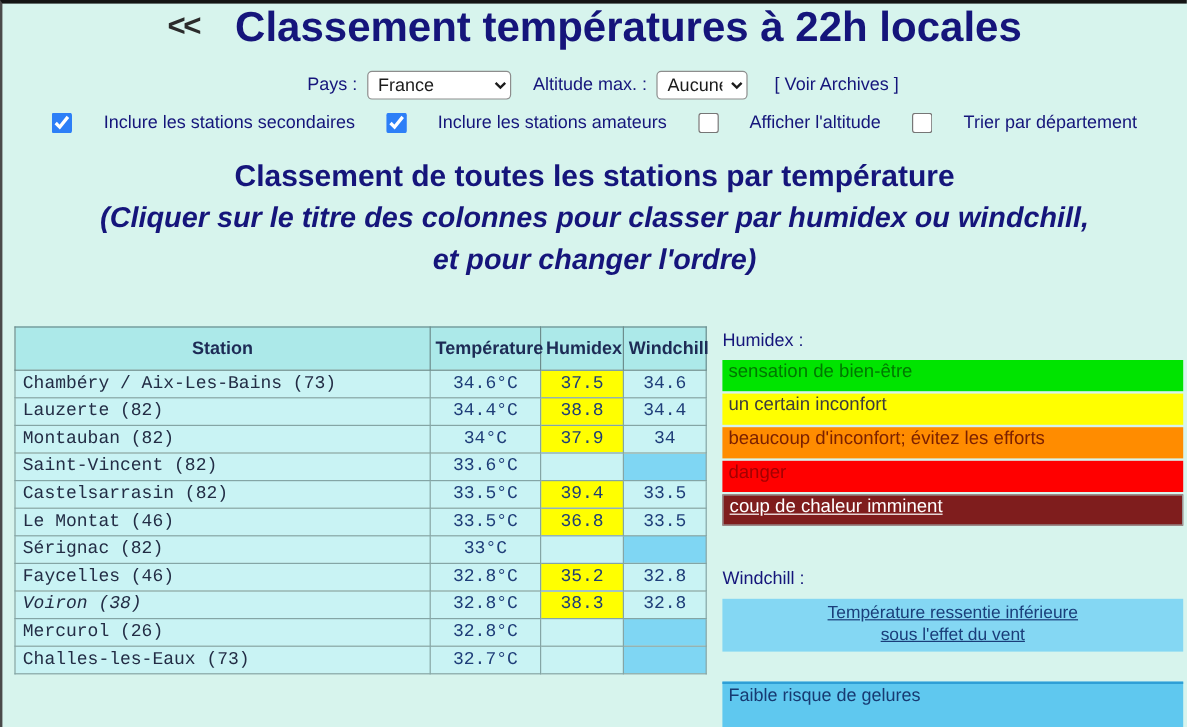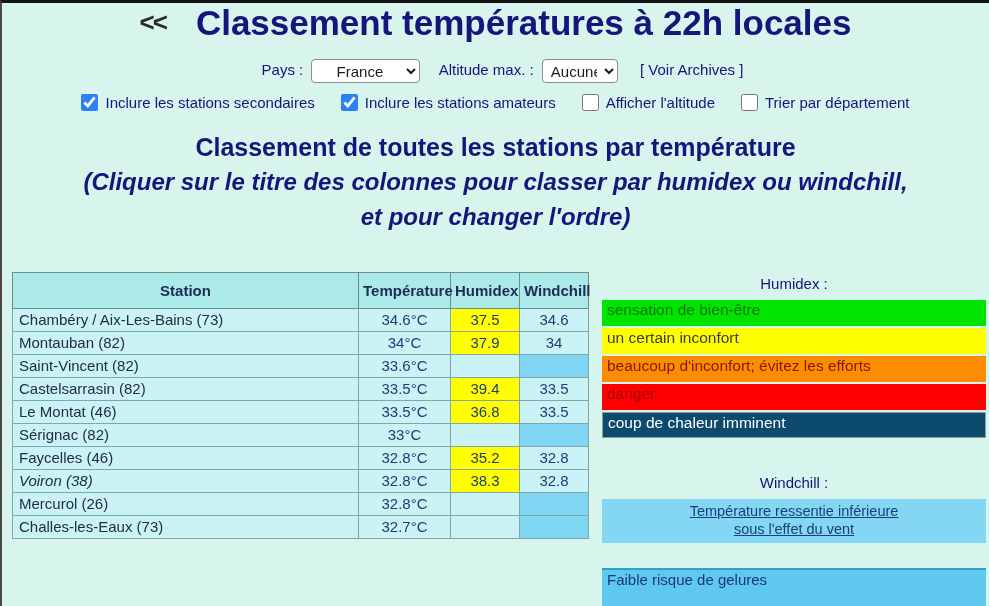--- a/index.html
+++ b/index.html
@@ -27,29 +27,29 @@
     margin-top: 16px; text-align: center;
     font-size: 15px; color: #15157b; white-space: nowrap;
   }
   .controls-row label { margin: 0 4px 0 14px; }
   .controls-row select {
     font-family: "Liberation Sans", sans-serif;
     font-size: 15px; color: #1c1c1c;
     background: #ffffff; border: 1px solid #8d8d8d; border-radius: 4px;
     padding: 2px 4px; height: 24px; vertical-align: middle;
   }
-  select.pays { width: 109px; text-align: center; }
+  select.pays { width: 120px; }
   select.altitude { width: 76px; }
   .archives-link { margin-left: 18px; cursor: pointer; }
 
   .checkbox-row {
     margin-top: 11px; display: flex; justify-content: center;
     gap: 26px; font-size: 15px; color: #15157b; align-items: center;
   }
-  .checkbox-item { display: flex; align-items: flex-start; cursor: pointer; }
+  .checkbox-item { display: flex; align-items: flex-start; cursor: pointer; gap: 19px; }
   .checkbox-item input {
     width: 17px; height: 17px; margin: 0 7px 0 0;
     accent-color: #2d7ff7; cursor: pointer;
   }
 
   
   .subtitle {
     margin-top: 22px; text-align: center;
     font-size: 25px; font-weight: 700; color: #15157b;
   }
@@ -66,35 +66,35 @@
     border-collapse: collapse; table-layout: fixed; width: 576px;
     font-size: 15px;
   }
   table.stations th {
     background: #ace9e9; color: #1d2b55; font-weight: 700;
     border: 1px solid #6d8d8d; padding: 1px 4px; height: 36px; text-align: center;
   }
   table.stations td {
     background: #c9f3f4; color: #232d45;
     border: 1px solid #84a5a5; padding: 1px 6px; height: 23px;
-    overflow: hidden; white-space: nowrap;
+    overflow: hidden; white-space: nowrap; font-family: Liberation Mono, monospace;
   }
   table.stations td.num { text-align: center; color: #1e3d78; }
   table.stations td.hx-filled { background: #ffff00; margin-top: 28px; }
   table.stations td.wc-empty { background: #7fd6f3; }
   table.stations tr.italic td.station-cell { font-style: italic; }
   col.c-station { width: 346px; }
   col.c-temp { width: 92px; }
   col.c-hum { width: 69px; }
   col.c-wind { width: 69px; }
 
   
   .legend { width: 384px; margin-left: 13px; }
   .legend-title {
-    text-align: center; color: #15157b; font-size: 15px;
+    text-align: left; color: #15157b; font-size: 15px;
     margin: 3px 0 8px 0;
   }
   .legend-bar {
     height: 26px; line-height: 20px; padding-left: 5px;
     font-size: 15.5px; margin-bottom: 2px; white-space: nowrap; overflow: hidden;
   }
   .windchill-section { margin-top: 36px; }
   .windchill-box {
     background: #84d7f3; color: #1a3e7a; text-align: center;
     font-size: 14.5px; padding: 3px 0 4px 0; line-height: 1.3; text-decoration: underline;
@@ -166,20 +166,26 @@
         </tr>
     </thead>
     <tbody>
         <tr>
           <td class="station-cell">Chambéry / Aix-Les-Bains (73)</td>
           <td class="num">34.6°C</td>
           <td class="num hx-filled">37.5</td>
           <td class="num">34.6</td>
         </tr>
         <tr>
+          <td class="station-cell">Lauzerte (82)</td>
+          <td class="num">34.4°C</td>
+          <td class="num hx-filled">38.8</td>
+          <td class="num">34.4</td>
+        </tr>
+        <tr>
           <td class="station-cell">Montauban (82)</td>
           <td class="num">34°C</td>
           <td class="num hx-filled">37.9</td>
           <td class="num">34</td>
         </tr>
         <tr>
           <td class="station-cell">Saint-Vincent (82)</td>
           <td class="num">33.6°C</td>
           <td class="num"></td>
           <td class="num wc-empty"></td>
@@ -229,21 +235,21 @@
       </tbody>
   </table>
 
   <div class="legend">
     <div class="legend-title">Humidex :</div>
     <div>
         <div class="legend-bar" style="background: rgb(0, 228, 0); color: rgb(0, 120, 0);">sensation de bien-être</div>
         <div class="legend-bar" style="background: rgb(255, 255, 0); color: rgb(60, 60, 60);">un certain inconfort</div>
         <div class="legend-bar" style="background: rgb(255, 140, 0); color: rgb(123, 32, 0);">beaucoup d'inconfort; évitez les efforts</div>
         <div class="legend-bar" style="background: rgb(255, 0, 0); color: rgb(164, 0, 0);">danger</div>
-        <div class="legend-bar" style="background: #0c4a6e; color: rgb(255, 255, 255); border: 1px solid rgb(154, 154, 154);">coup de chaleur imminent</div>
+        <div class="legend-bar" style="background: #7f1d1d; color: rgb(255, 255, 255); border: 1px solid rgb(154, 154, 154); text-decoration: underline;">coup de chaleur imminent</div>
       </div>
 
     <div class="windchill-section">
       <div class="legend-title">Windchill :</div>
       <div class="windchill-box">
         <span style="display:block">Température ressentie inférieure</span>
         <span style="display:block">sous l'effet du vent</span>
       </div>
       <div class="partial-bar">Faible risque de gelures</div>
     </div>

